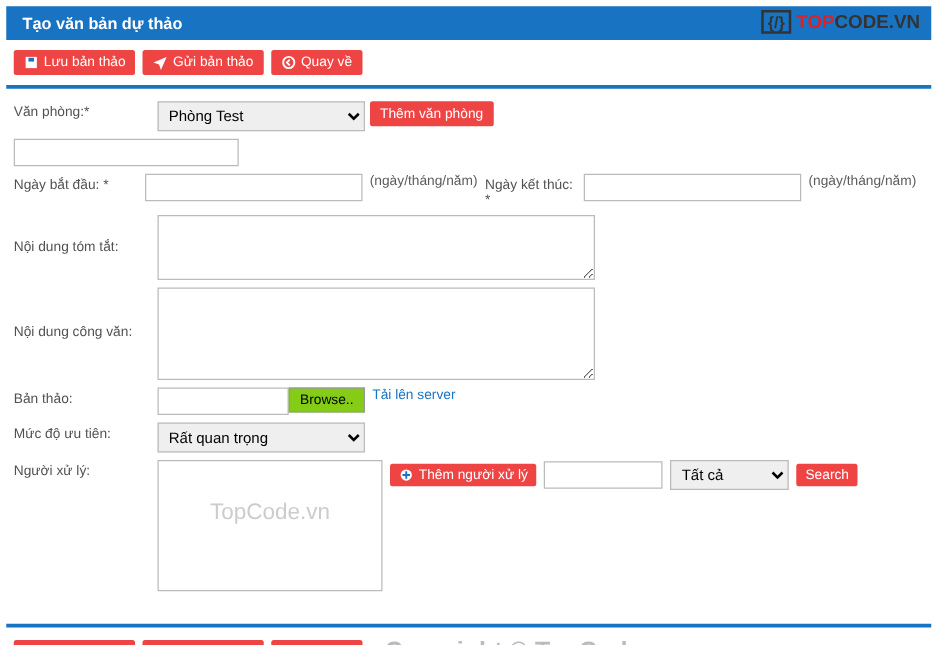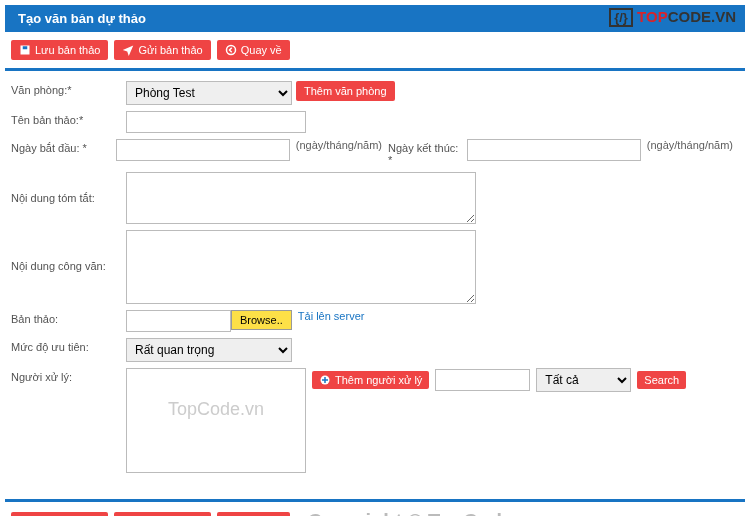--- a/index.html
+++ b/index.html
@@ -16,21 +16,21 @@
 .form-area { padding: 10px 6px; }
 .row { display: flex; align-items: flex-start; margin-bottom: 6px; }
 .lbl { width: 115px; font-size: 11px; padding-top: 3px; opacity: 0.85; }
 input[type=text], select, textarea { border: 1px solid #bbb; padding: 3px 4px; font-size: 12px; font-family: inherit; }
 .sel-main { width: 166px; }
 .txt-title { width: 180px; }
 .date-in { width: 190px; }
 .hint { font-size: 11px; opacity: 0.8; margin: 0 6px; }
 textarea { width: 350px; height: 52px; resize: both; }
 textarea.big { height: 74px; }
-.browse-btn { background: #fde047; border: 1px solid #999; padding: 3px 8px; font-size: 11px; cursor: pointer; }
+.browse-btn { background: #84cc16; border: 1px solid #999; padding: 3px 8px; font-size: 11px; cursor: pointer; }
 .link { color: #1874C3; cursor: pointer; font-size: 11px; margin-left: 6px; }
 .ppl-box { width: 180px; height: 105px; border: 1px solid #bbb; overflow: auto; }
 .wm-center { color: #ccc; font-size: 18px; padding: 30px 10px; text-align: center; }
 .ppl-ctrl { margin-left: 6px; }
 .ppl-ctrl-row { display: flex; gap: 6px; margin-bottom: 6px; align-items: center; }
 .btn.act { padding: 3px 7px; font-size: 11px; }
 .foot-wrap { border-top: 3px solid #1874C3; margin-top: 10px; padding: 8px 6px; display: flex; gap: 6px; align-items: center; }
 .copyright-wm { color: #bbb; font-size: 20px; font-weight: bold; margin-left: 12px; }
 </style>
 </head>
@@ -76,21 +76,20 @@
 
   <div class="row">
     <div class="lbl">Văn phòng:*</div>
     <select class="sel-main">
       <option>Phòng Test</option>
     </select>
     <button class="btn" style="margin-left:4px">Thêm văn phòng</button>
   </div>
 
   <div class="row">
-    <div class="lbl">Tên bản thảo:*</div>
     <input type="text" class="txt-title" value="" style="">
   </div>
 
   <div class="row">
     <div class="lbl">Ngày bắt đầu: *</div>
     <input type="text" class="date-in" value="" style="">
     <span class="hint">(ngày/tháng/năm)</span>
     <span class="lbl" style="width:auto;margin-right:8px">Ngày kết thúc: *</span>
     <input type="text" class="date-in" value="" style="">
     <span class="hint">(ngày/tháng/năm)</span>

